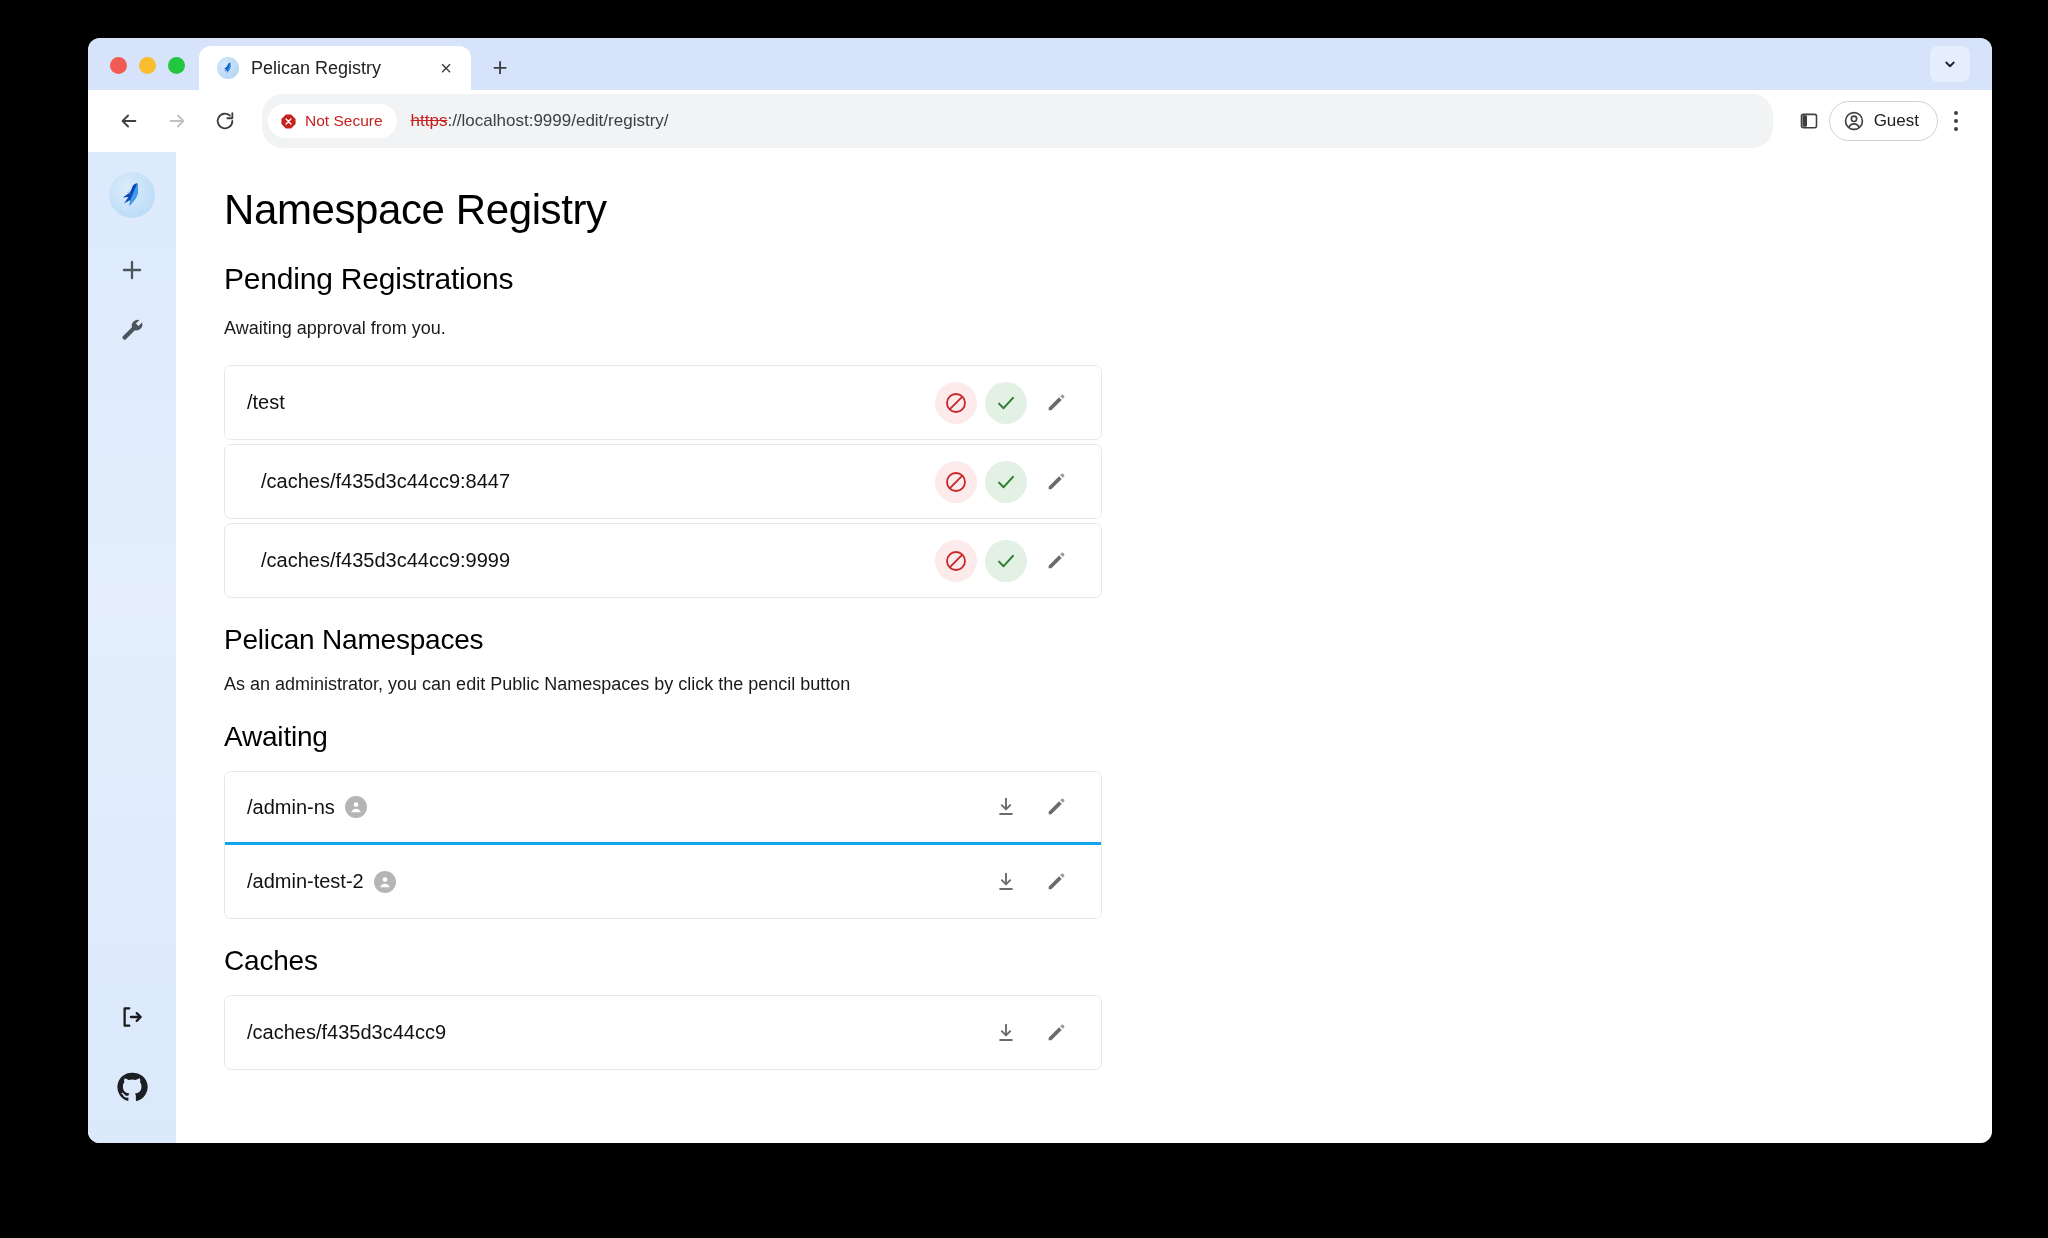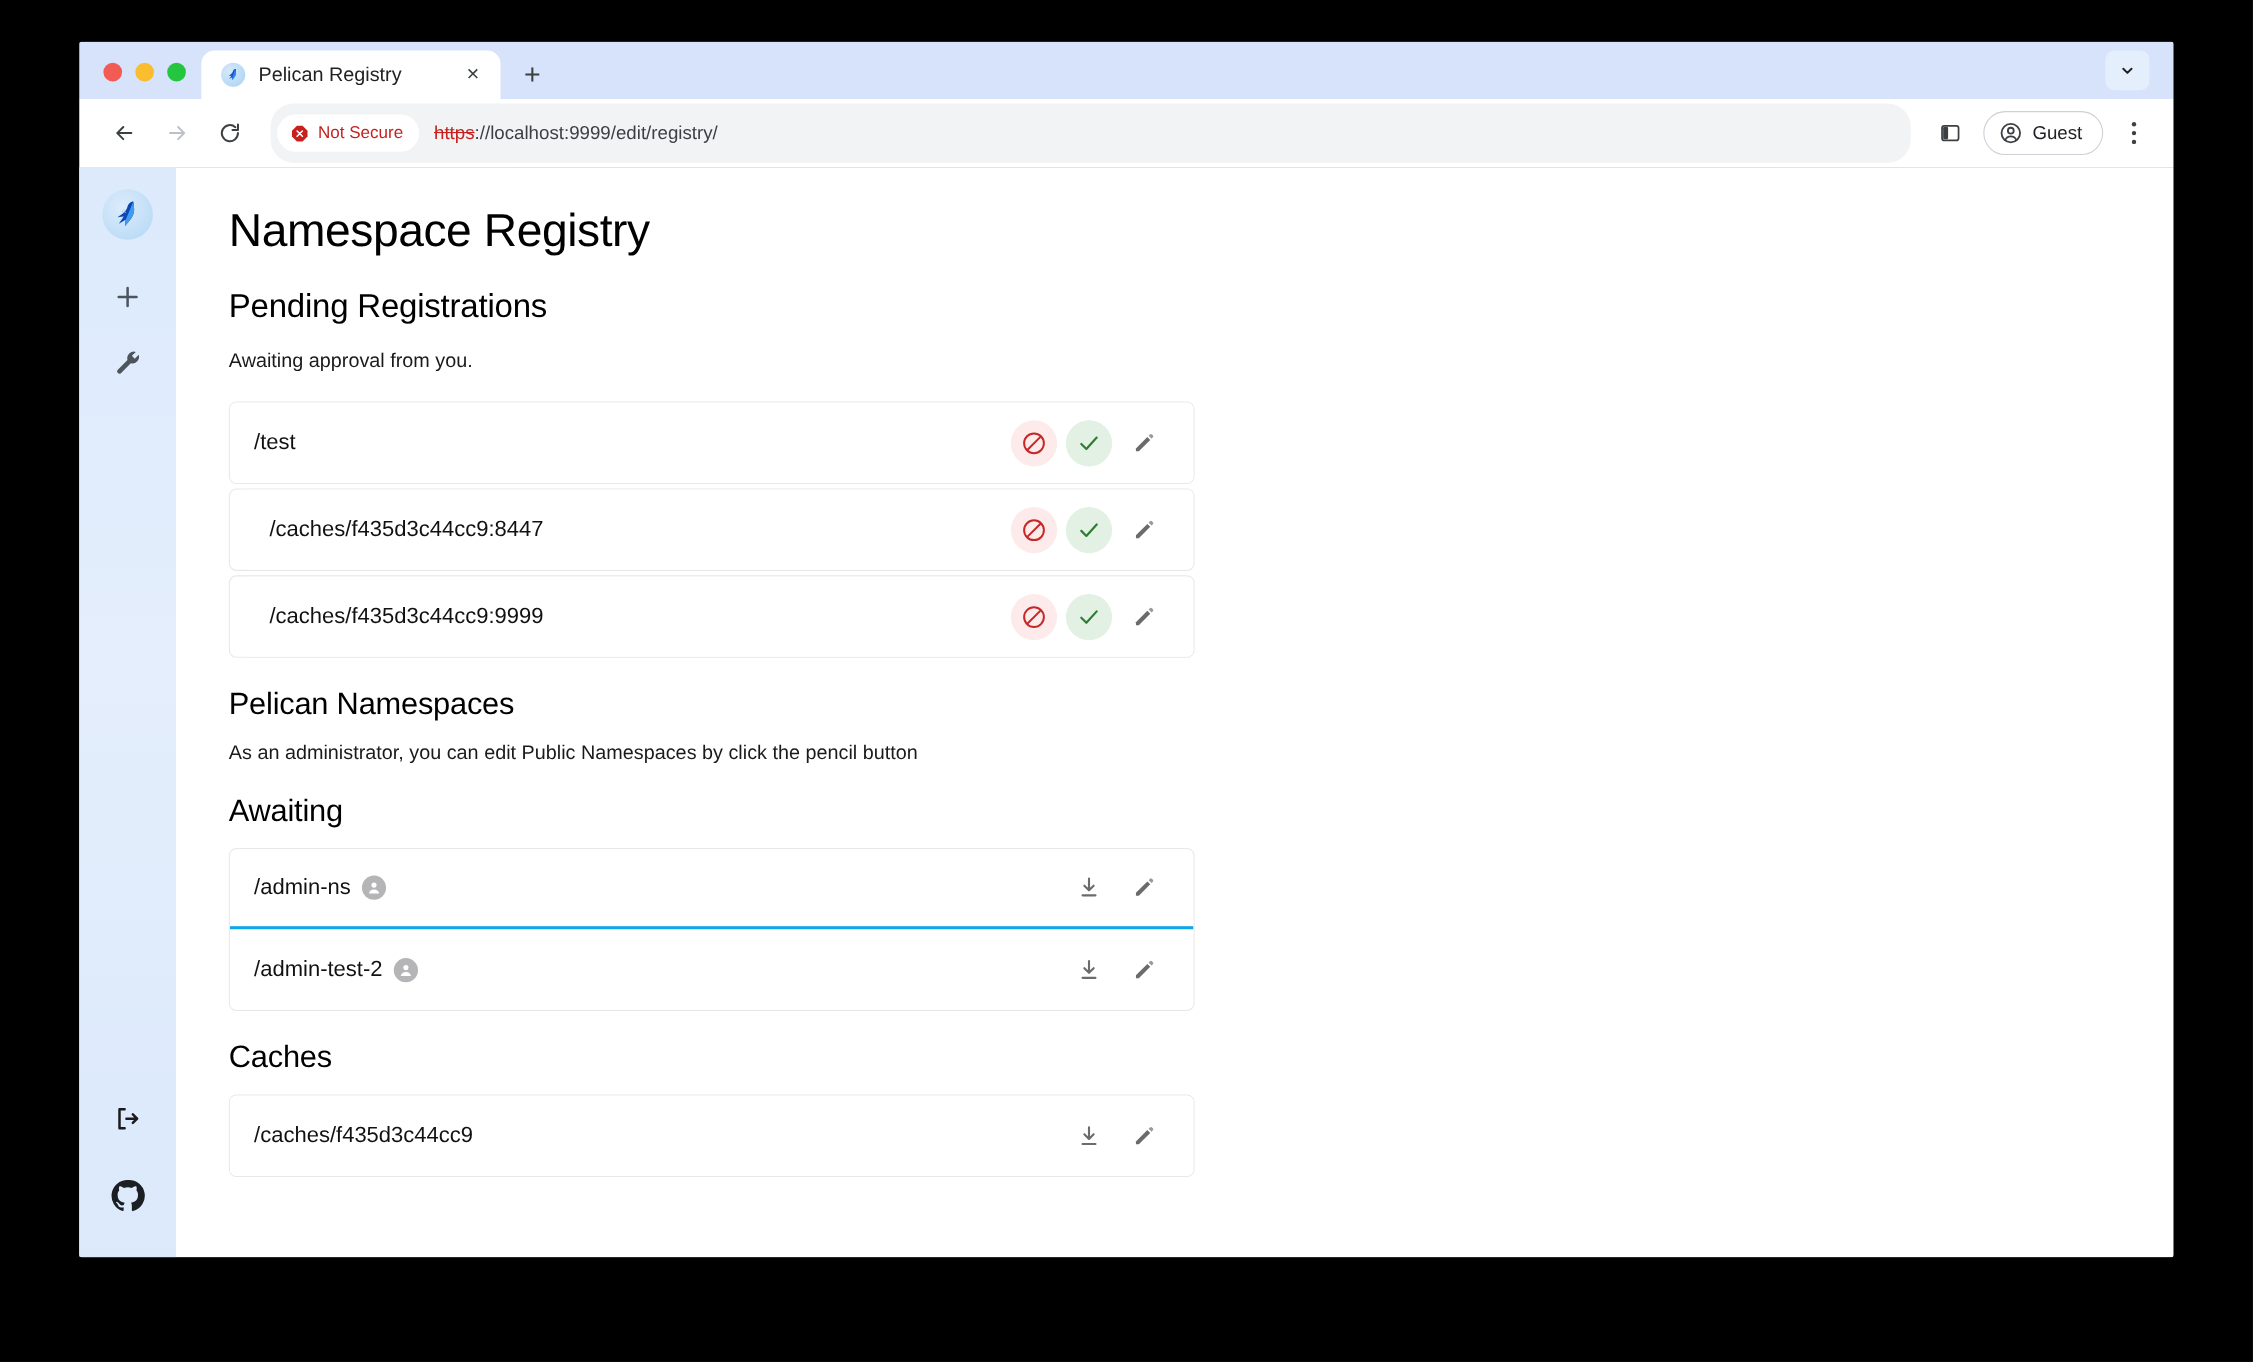--- a/index.html
+++ b/index.html
@@ -6,24 +6,24 @@
   html, body {
     width: 2048px; height: 1238px;
     background: #000;
     font-family: "Liberation Sans", sans-serif;
     overflow: hidden;
   }
 
   
   .window {
     position: absolute;
-    left: 72px; top: 38px;
+    left: 88px; top: 38px;
     width: 1904px; height: 1105px;
-    background: #0f766e;
-    border-radius: 2px;
+    background: #a3a3a3;
+    border-radius: 12px;
     overflow: hidden;
     box-shadow: 0 6px 26px rgba(0,0,0,.35);
   }
 
   
   .tabstrip {
     position: relative;
     height: 52px;
     background: #d7e3fa;
     display: flex;
@@ -122,21 +122,21 @@
     font-size: 15.5px; color: #c5221f; white-space: nowrap;
   }
   .url {
     font-size: 17px; color: #202124;
     padding-left: 14px;
     white-space: nowrap;
   }
   .url .scheme { text-decoration: line-through; color: #c5221f; }
   .url .rest { color: #3c4043; }
 
-  .toolbar-right { display: flex; align-items: center; gap: 10px; margin-left: 10px; }
+  .toolbar-right { display: flex; align-items: center; margin-left: 10px; }
   .sidepanel-icon {
     width: 40px; height: 40px;
     display: flex; align-items: center; justify-content: center;
   }
   .profile-chip {
     display: flex; align-items: center; gap: 9px;
     height: 40px; padding: 0 18px 0 13px;
     border: 1.5px solid #cdd1d6; border-radius: 20px;
     color: #202124; font-size: 17px;
   }

